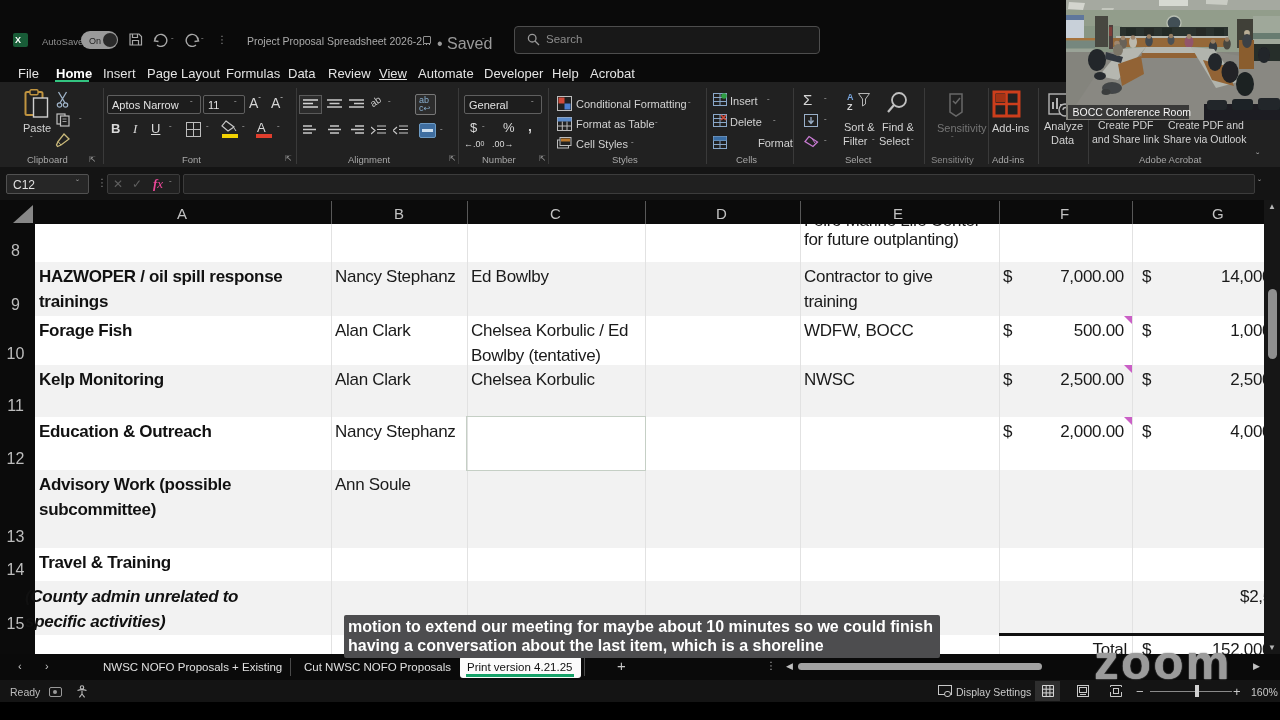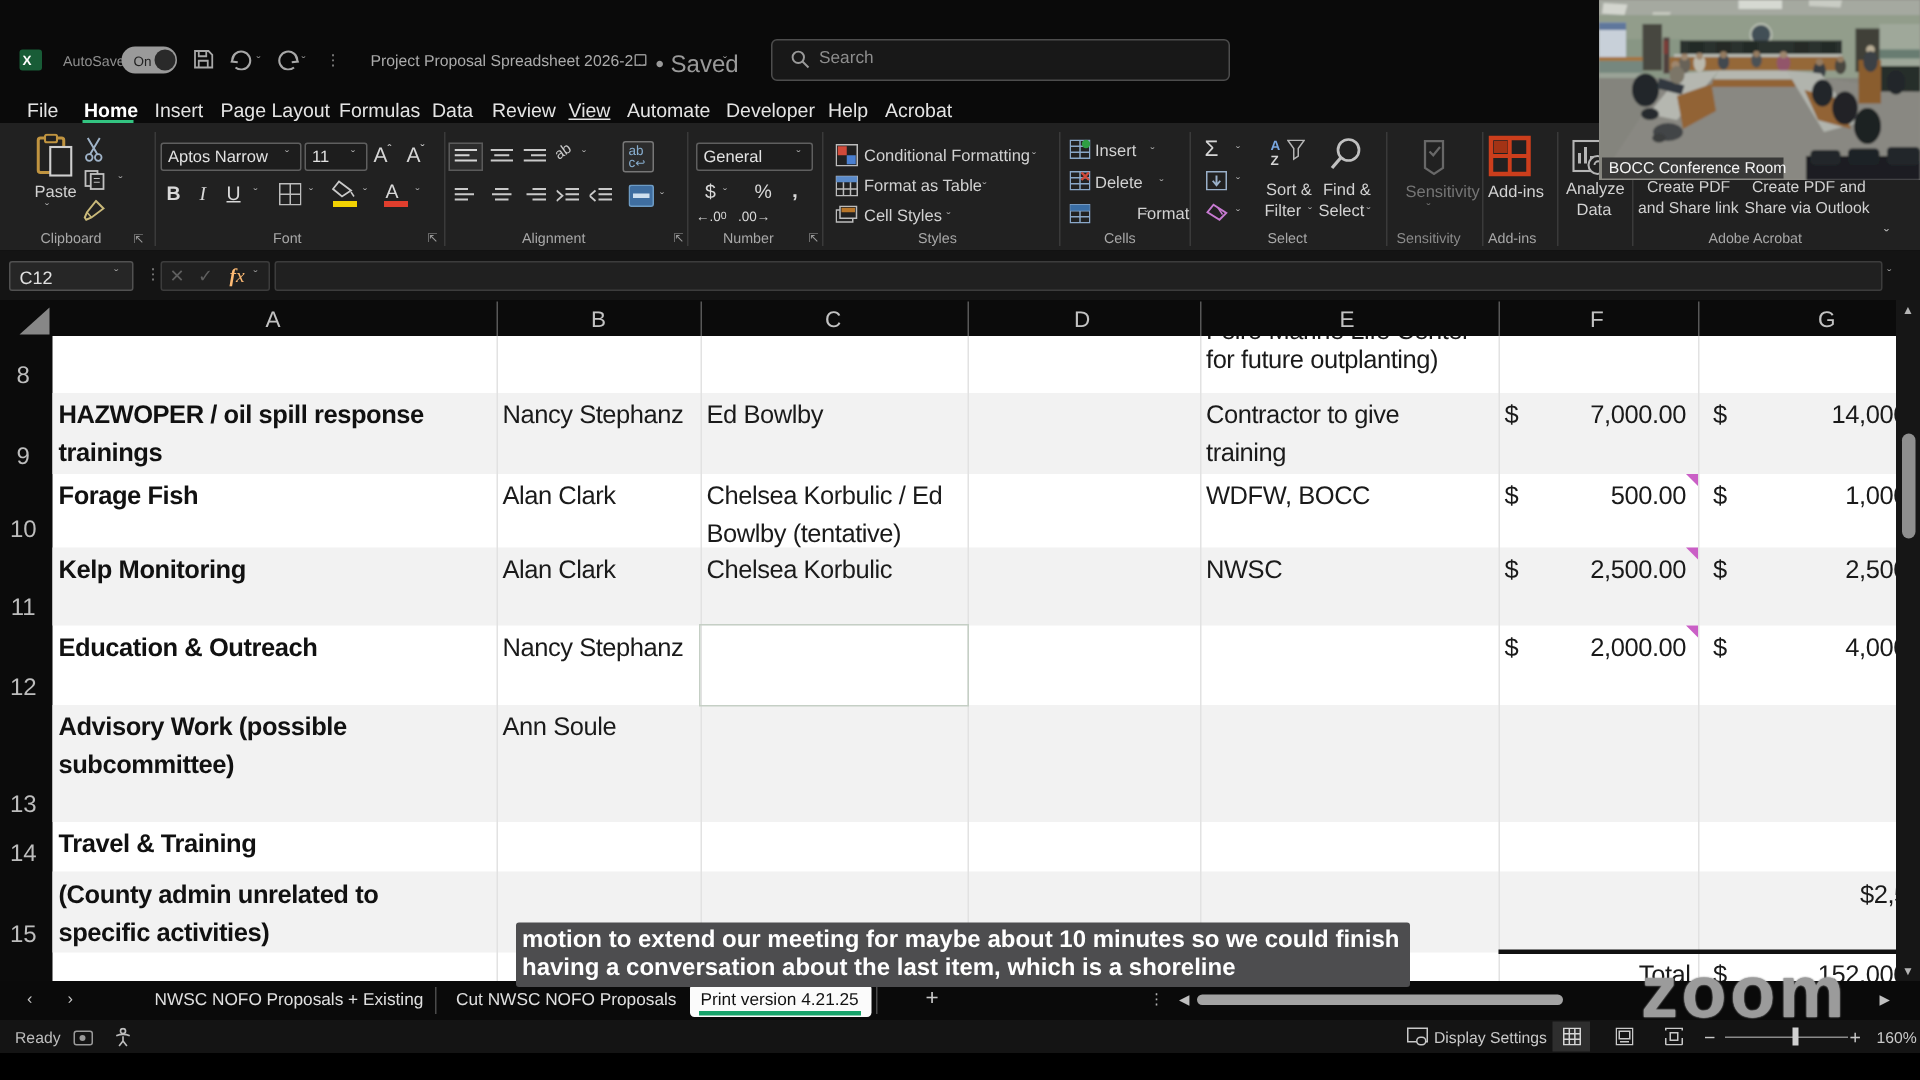--- a/index.html
+++ b/index.html
@@ -291,21 +291,21 @@
 </div>
 
 <div class="abs" id="fbar" style="left:0;top:167px;width:1280px;height:33px;background:#141414;">
   <div class="abs" style="left:6px;top:7px;width:83px;height:20px;background:#262626;border:1px solid #515151;border-radius:2px;"></div>
   <div class="txt" style="left:13px;top:11px;font-size:12px;color:#e0e0e0;">C12</div>
   <div class="txt" style="left:76px;top:11px;font-size:9px;color:#a0a0a0;">ˇ</div>
   <div class="txt" style="left:97px;top:10px;font-size:10px;color:#8a8a8a;">⋮</div>
   <div class="abs" style="left:107px;top:7px;width:73px;height:20px;background:#202020;border:1px solid #3c3c3c;border-radius:2px;"></div>
   <div class="txt" style="left:113px;top:10px;font-size:12px;color:#5f5f5f;">✕</div>
   <div class="txt" style="left:132px;top:10px;font-size:12px;color:#5f5f5f;">✓</div>
-  <div class="txt" style="left:153px;top:9px;font-size:13px;color:#fdba74;font-style:italic;font-family:'Liberation Serif',serif;"><b>f</b>x</div>
+  <div class="txt" style="left:153px;top:9px;font-size:13px;color:#ec4899;font-style:italic;font-family:'Liberation Serif',serif;"><b>f</b>x</div>
   <div class="txt" style="left:169px;top:12px;font-size:8px;color:#9a9a9a;">ˇ</div>
   <div class="abs" style="left:183px;top:7px;width:1072px;height:20px;background:#202020;border:1px solid #3c3c3c;border-radius:2px;"></div>
   <div class="txt" style="left:1258px;top:11px;font-size:9px;color:#a0a0a0;">ˇ</div>
 </div>
 
 <div class="abs" id="grid" style="left:0;top:200px;width:1280px;height:454px;overflow:hidden;background:#0b0b0b;">
 
   <div class="abs" style="left:35px;top:24px;width:1245px;height:430px;background:#ffffff;"></div>
   <div class="abs" style="left:35px;top:62px;width:1245px;height:54px;background:#f2f2f2;"></div>
   <div class="abs" style="left:35px;top:165px;width:1245px;height:52px;background:#f2f2f2;"></div>
@@ -382,21 +382,21 @@
   <div class="txt gc" style="left:1003px;top:219px;">$</div>
   <div class="txt gc" style="left:999px;top:219px;width:125px;text-align:right;">2,000.00</div>
   <div class="txt gc" style="left:1142px;top:219px;">$</div>
   <div class="txt gc" style="left:1132px;top:219px;width:162px;text-align:right;">4,000.00</div>
 
   <div class="txt gb" style="left:39px;top:272px;">Advisory Work (possible<br>subcommittee)</div>
   <div class="txt gc" style="left:335px;top:272px;">Ann Soule</div>
 
   <div class="txt gb" style="left:39px;top:350px;">Travel &amp; Training</div>
 
-  <div class="txt gb" style="left:39px;top:384px;">(County admin unrelated to<br>specific activities)</div>
+  <div class="txt gb" style="left:25px;top:384px;font-style:italic;">(County admin unrelated to<br>specific activities)</div>
   <div class="txt gc" style="left:1240px;top:384px;">$2,500</div>
 
   <div class="abs" style="left:999px;top:433px;width:281px;height:2.5px;background:#111;"></div>
   <div class="txt gc" style="left:999px;top:437px;width:128px;text-align:right;">Total</div>
   <div class="txt gc" style="left:1142px;top:437px;">$</div>
   <div class="txt gc" style="left:1132px;top:437px;width:162px;text-align:right;">152,000.00</div>
 
   <div class="abs" style="left:1124px;top:116px;width:0;height:0;border-top:8px solid #ca5fc6;border-left:8px solid transparent;"></div>
   <div class="abs" style="left:1124px;top:165px;width:0;height:0;border-top:8px solid #ca5fc6;border-left:8px solid transparent;"></div>
   <div class="abs" style="left:1124px;top:217px;width:0;height:0;border-top:8px solid #ca5fc6;border-left:8px solid transparent;"></div>

